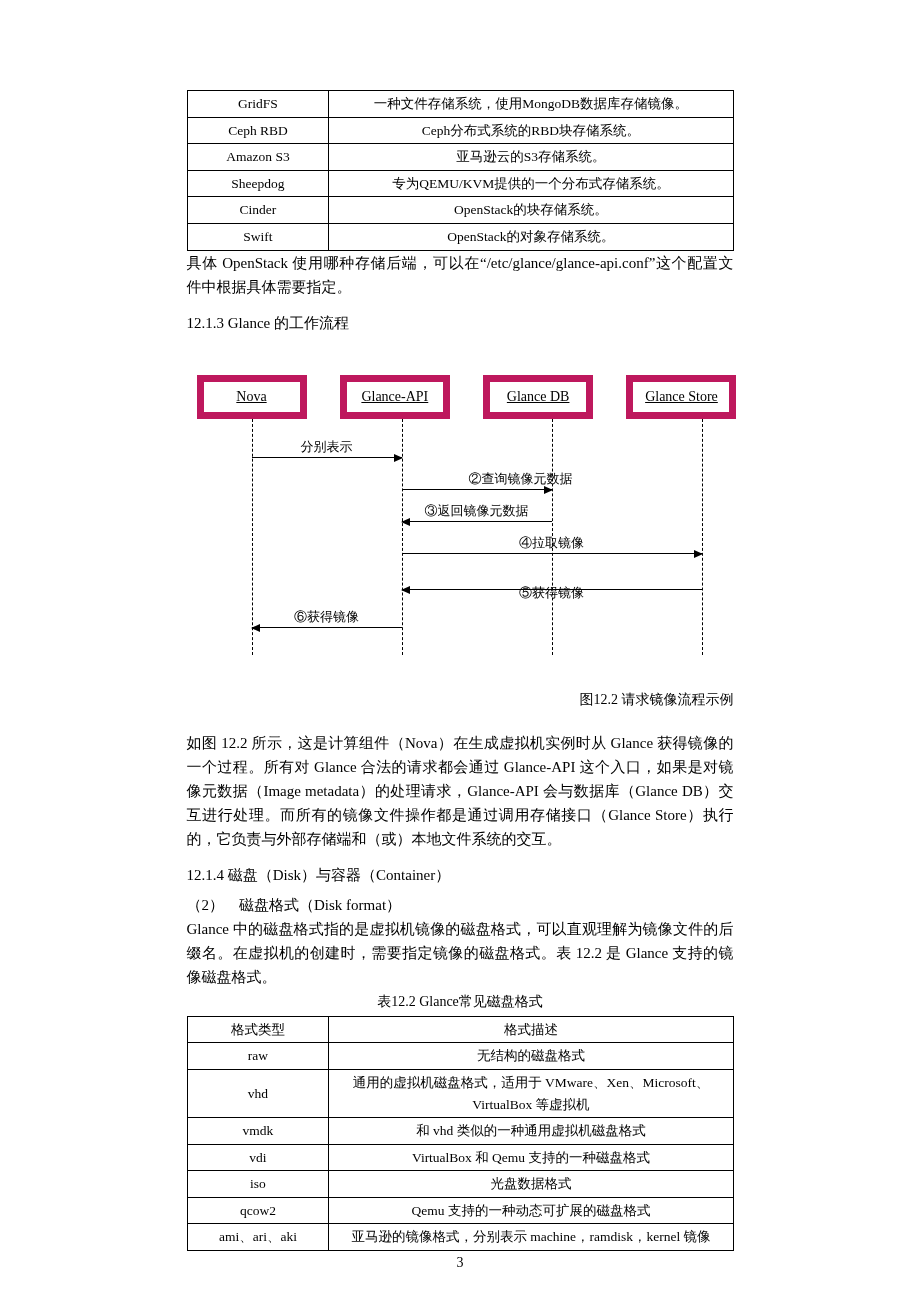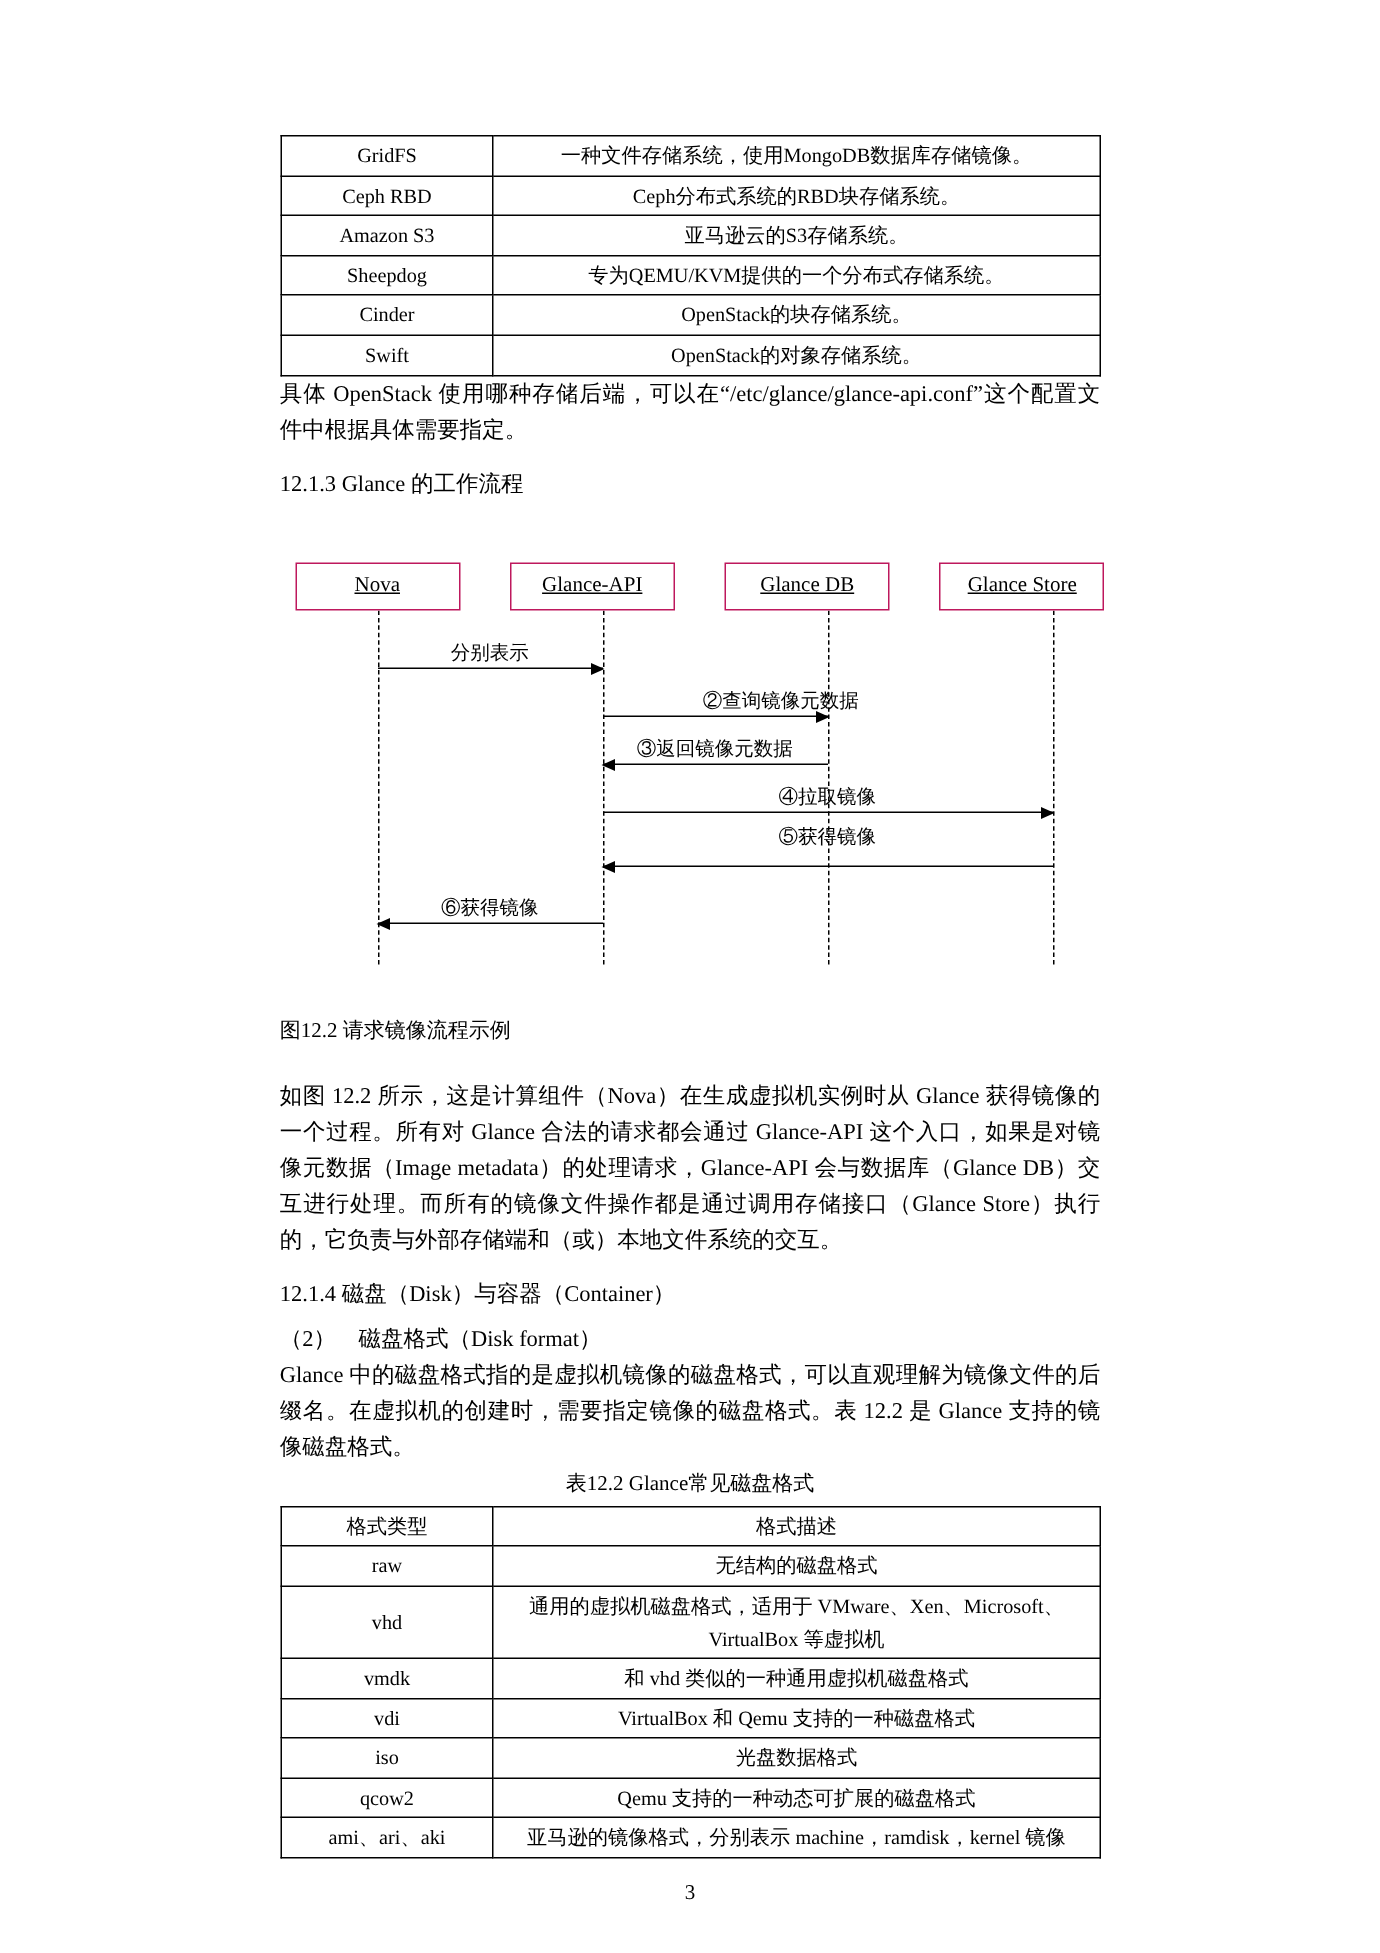--- a/index.html
+++ b/index.html
@@ -32,21 +32,21 @@
   table.data .col0 { width: 26%; }
   table.data .col1 { width: 74%; }
   .para {
     text-align: justify;
     margin: 0;
   }
   .sec-head {
     margin: 12px 0 6px 0;
   }
   .fig-caption {
-    text-align: left;
+    text-align: right;
     font-size: 14px;
     margin: 34px 0 20px 0;
   }
   .tab-caption {
     text-align: center;
     font-size: 14px;
     margin: 2px 0 2px 0;
   }
   
   .seq {
@@ -54,21 +54,21 @@
     width: 560px;
     position: relative;
   }
   .actors {
     display: flex;
     justify-content: space-between;
     margin: 0 10px;
   }
   .actor {
     width: 110px;
-    border: 1px solid #be185d;
+    border: 7px solid #be185d;
     text-align: center;
     font-size: 14px;
     padding: 4px 0;
     text-decoration: underline;
     font-family: "Times New Roman", serif;
     background: #fff;
     position: relative;
     z-index: 2;
   }
   .lifelines {
@@ -175,21 +175,21 @@
       <div class="lifeline ll2"></div>
       <div class="lifeline ll3"></div>
     <div class="msg" style="left: 65px; width: 150px; top: 18px;">分别表示</div>
         <div class="arrow right" style="left: 65px; width: 150px; top: 38px;"></div>
         <div class="msg" style="left: 215px; width: 150px; top: 50px; margin-left: 44px;">②查询镜像元数据</div>
         <div class="arrow right" style="left: 215px; width: 150px; top: 70px;"></div>
         <div class="msg" style="left: 215px; width: 150px; top: 82px;">③返回镜像元数据</div>
         <div class="arrow left" style="left: 215px; width: 150px; top: 102px;"></div>
         <div class="msg" style="left: 215px; width: 300px; top: 114px;">④拉取镜像</div>
         <div class="arrow right" style="left: 215px; width: 300px; top: 134px;"></div>
-        <div class="msg" style="left: 215px; width: 300px; top: 141px;">⑤获得镜像</div>
+        <div class="msg" style="left: 215px; width: 300px; top: 164px;">⑤获得镜像</div>
         <div class="arrow left" style="left: 215px; width: 300px; top: 170px;"></div>
         <div class="msg" style="left: 65px; width: 150px; top: 188px;">⑥获得镜像</div>
         <div class="arrow left" style="left: 65px; width: 150px; top: 208px;"></div>
       </div>
   </div>
 
   <div class="fig-caption">图12.2  请求镜像流程示例</div>
 
   <p class="para">如图 12.2 所示，这是计算组件（Nova）在生成虚拟机实例时从 Glance 获得镜像的一个过程。所有对 Glance 合法的请求都会通过 Glance-API 这个入口，如果是对镜像元数据（Image metadata）的处理请求，Glance-API 会与数据库（Glance DB）交互进行处理。而所有的镜像文件操作都是通过调用存储接口（Glance Store）执行的，它负责与外部存储端和（或）本地文件系统的交互。</p>
 

